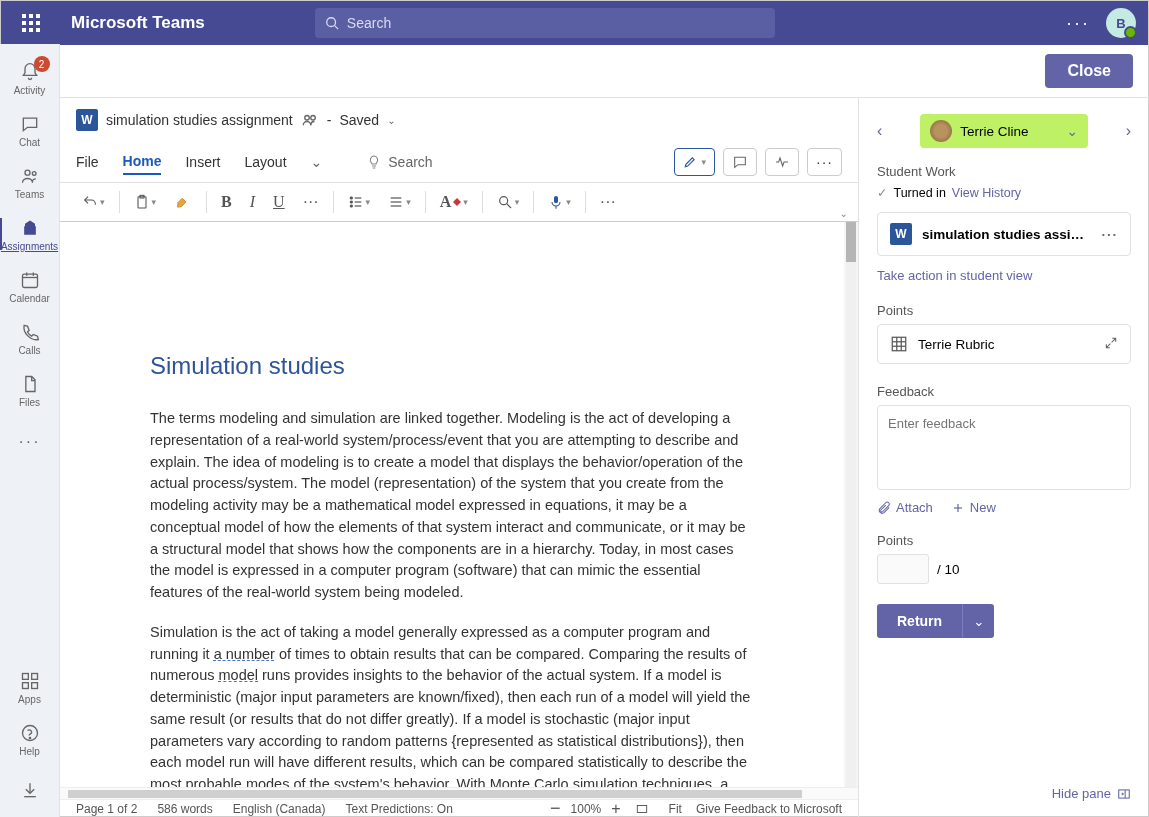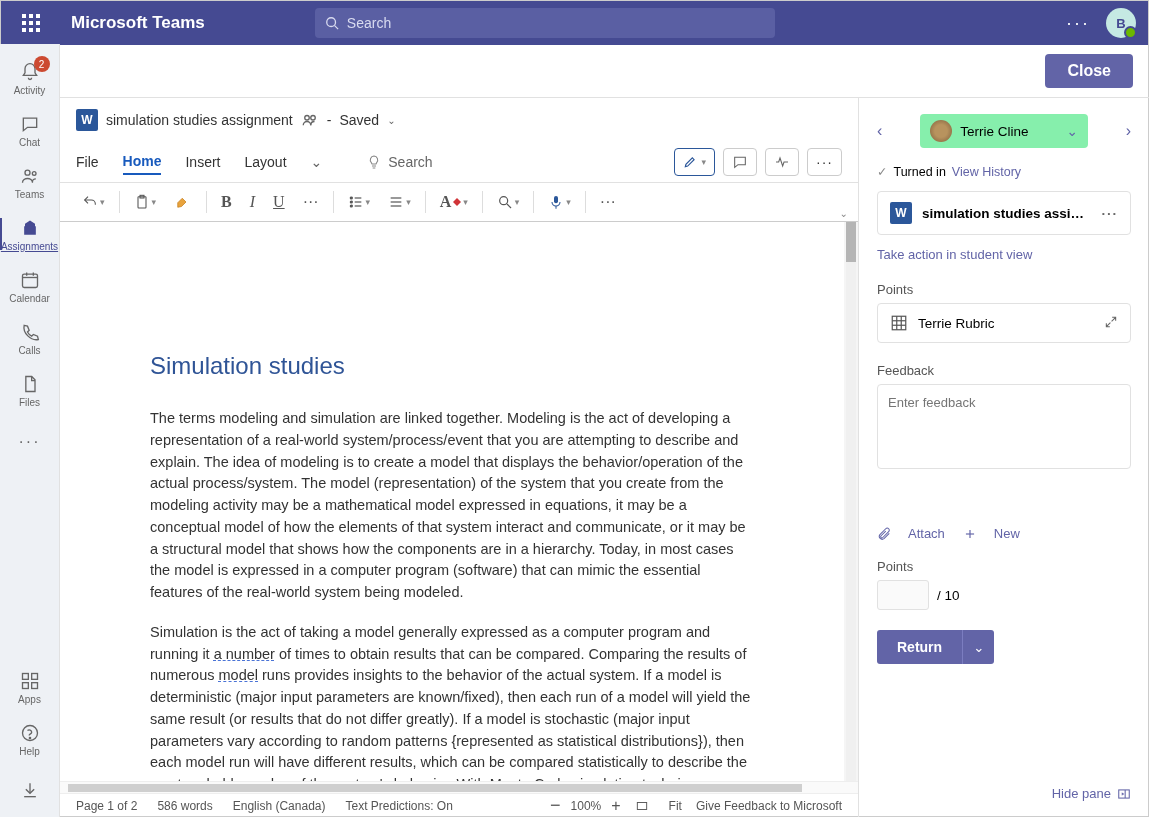--- a/index.html
+++ b/index.html
@@ -60,45 +60,45 @@
   .doc-canvas { flex: 1; background: #f5f5f5; overflow: hidden; position: relative; }
   .paper { background: #fff; position: absolute; top: 0; left: 0; right: 14px; min-height: 100%; padding: 130px 90px 20px 90px; color:#222;}
   .paper h1 { color: #2f5496; font-weight: 400; font-size: 24px; margin-bottom: 28px; }
   .paper p { font-size: 14.5px; line-height: 1.5; margin-bottom: 18px; color:#333;}
   .sq-blue{text-decoration-line:underline; text-decoration-color:#4a73d6; text-decoration-style:dashed; text-decoration-thickness:1px;}
   .scrollbar-v{position:absolute; right:2px; top:0; bottom:0; width:10px; background:#f0f0f0;}
   .scrollbar-v-thumb{background:#b5b5b5; width:10px; height:40px; position:absolute; top:0;}
   .scrollbar-h{height:12px; background:#fafafa; border-top:1px solid #eee;}
   .scrollbar-h-thumb{background:#cfcfcf; height:8px; width:92%; margin:2px 0 0 8px;}
   
-  .statusbar { height: 24px; display: flex; align-items: center; padding: 0 16px; gap: 20px; font-size: 12px; color: #555; border-top:1px solid #eee;}
+  .statusbar { height: 18px; display: flex; align-items: center; padding: 0 16px; gap: 20px; font-size: 12px; color: #555; border-top:1px solid #eee;}
   .status-right { margin-left: auto; display: flex; align-items: center; gap: 14px; }
   .zoom{display:flex; align-items:center; gap:10px;}
   
   
   .rightpanel { width: 290px; padding: 16px 18px; overflow-y: auto; font-size: 13.5px; display:flex; flex-direction:column;}
   .student-nav { display: flex; align-items: center; justify-content: space-between; margin-bottom: 16px; }
   .nav-chev { color: #6264a7; cursor: pointer; font-size:16px;}
-  .student-pill { background: #86efac; border-radius: 4px; padding: 6px 10px; display: flex; align-items: center; gap: 8px; flex: 0 0 auto; }
+  .student-pill { background: #bef264; border-radius: 4px; padding: 6px 10px; display: flex; align-items: center; gap: 8px; flex: 0 0 auto; }
   .student-avatar { width: 22px; height: 22px; border-radius: 50%; background: radial-gradient(circle, #b8935e 40%, #7a5c3a 100%); }
   .student-caret{margin-left:30px; color:#6264a7;}
   .section-label { color: #555; font-size: 13px; margin-bottom: 6px; }
   .turned-in { display: flex; align-items: center; gap: 6px; font-size: 12.5px; margin-bottom: 12px; }
   .turned-in .chk{color:#888;}
   .view-history { color: #6264a7; cursor: pointer; }
   .file-card { border: 1px solid #e1e1e1; border-radius: 4px; padding: 10px 12px; display: flex; align-items: center; gap: 10px; margin-bottom: 12px; cursor:pointer;}
   .file-card .word-icon{flex-shrink:0;}
   .file-name { flex: 1; overflow: hidden; text-overflow: ellipsis; white-space: nowrap; font-size: 13.5px; font-weight:600;}
   .file-menu { color: #666; letter-spacing: 1px; font-weight:bold; cursor:pointer;}
   .link-action { color: #6264a7; font-size: 13px; cursor: pointer; display: block; margin-bottom: 20px; }
   .rubric-card { border: 1px solid #e1e1e1; border-radius: 4px; padding: 10px 12px; display: flex; align-items: center; gap: 10px; margin-bottom: 20px; cursor:pointer;}
   .rubric-card .expand{margin-left:auto; color:#666;}
   .feedback-box { border: 1px solid #e1e1e1; border-radius: 4px; padding: 10px; height: 85px; font-size: 13px; color: #999; margin-bottom: 10px; resize:none; width:100%; font-family:inherit;}
   .attach-row { display: flex; gap: 18px; margin-bottom: 18px; }
-  .attach-link { color: #6264a7; font-size: 13px; display: flex; align-items: center; gap: 17px; cursor: pointer; margin-top: 47px; }
+  .attach-link { color: #6264a7; font-size: 13px; display: flex; align-items: center; gap: 5px; cursor: pointer; }
   .points-row { display: flex; align-items: center; gap: 8px; margin-bottom: 20px; }
   .points-input { width: 52px; height: 30px; border: 1px solid #e1e1e1; background:#fafafa; border-radius: 3px; }
   .return-row { display: flex; }
   .return-btn { background: #6264a7; color: #fff; border: none; padding: 9px 20px; border-radius: 3px 0 0 3px; font-size: 14px; font-weight: 600; cursor: pointer; }
   .return-caret { background: #6264a7; color: #fff; border: none; border-left: 1px solid #7b7dc0; padding: 9px 10px; border-radius: 0 3px 3px 0; cursor: pointer; }
   .panel-spacer{flex:1;}
   .hide-pane { color: #6264a7; font-size: 13px; text-align: right; cursor: pointer; display:flex; justify-content:flex-end; align-items:center; gap:6px;}
 </style>
 </head>
 <body>
@@ -410,20 +410,21 @@
       <div class="student-nav">
         <span class="nav-chev">‹</span>
         <div class="student-pill">
           <div class="student-avatar"></div>
           <span>Terrie Cline</span>
           <span class="student-caret">⌄</span>
         </div>
         <span class="nav-chev">›</span>
       </div>
 
+      <div class="section-label">Student Work</div>
       <div class="turned-in">
         <span class="chk">✓</span>
         <span>Turned in</span>
         <span class="view-history">View History</span>
       </div>
 
       <div class="file-card">
         <div class="word-icon">W</div>
         <span class="file-name">simulation studies assig…</span>
         <span class="file-menu">···</span>

